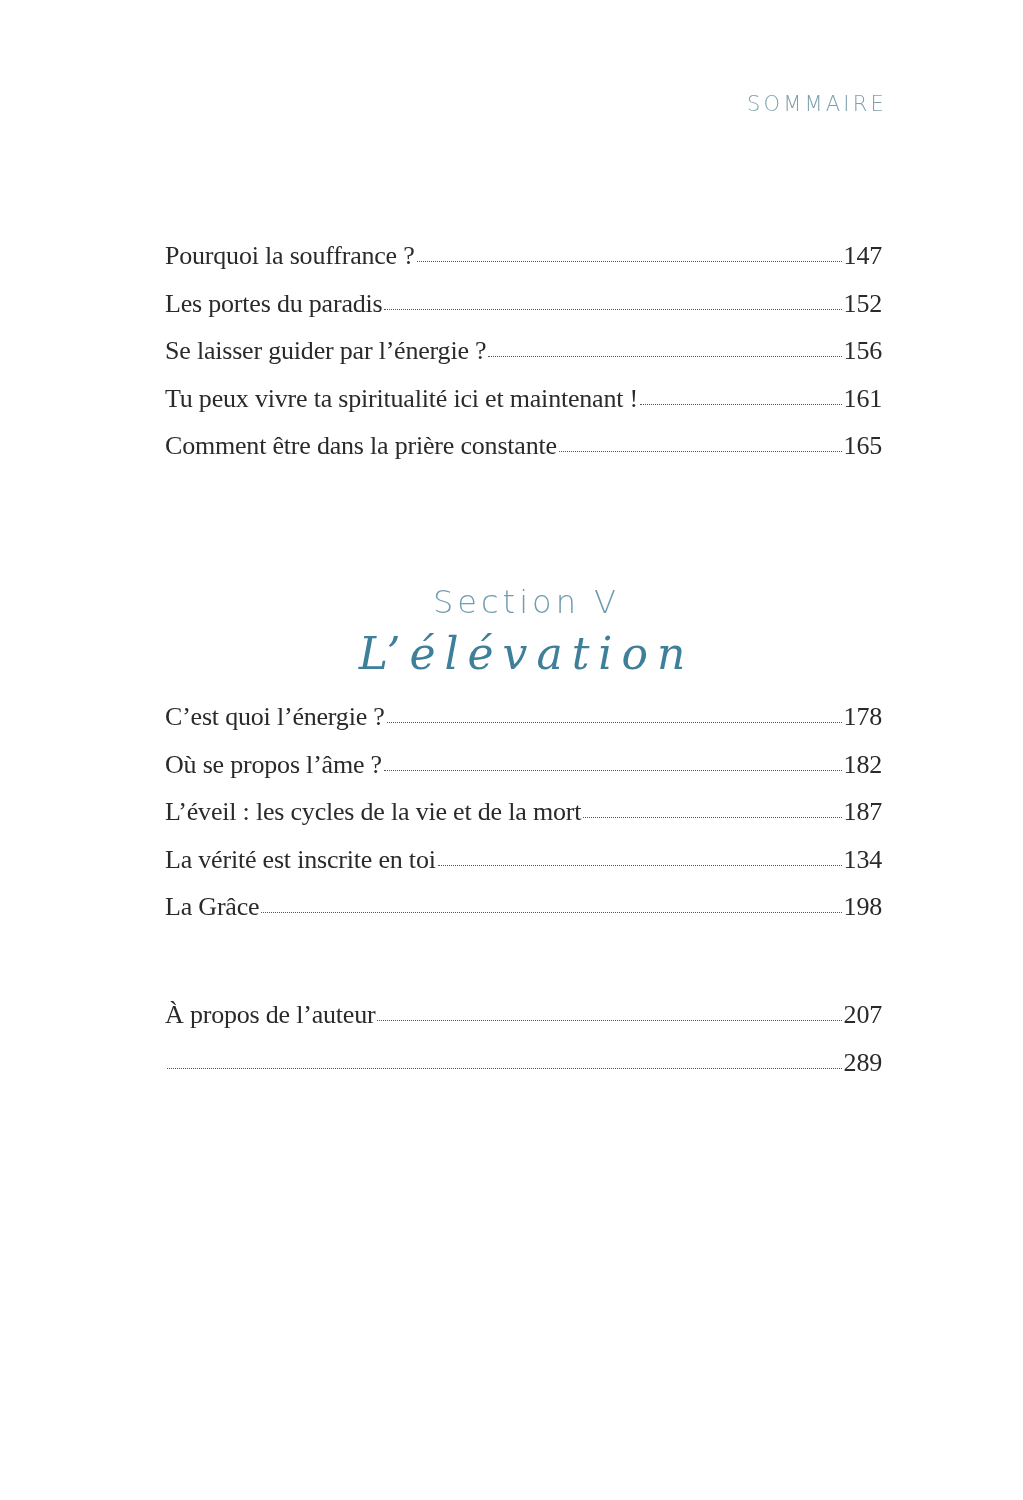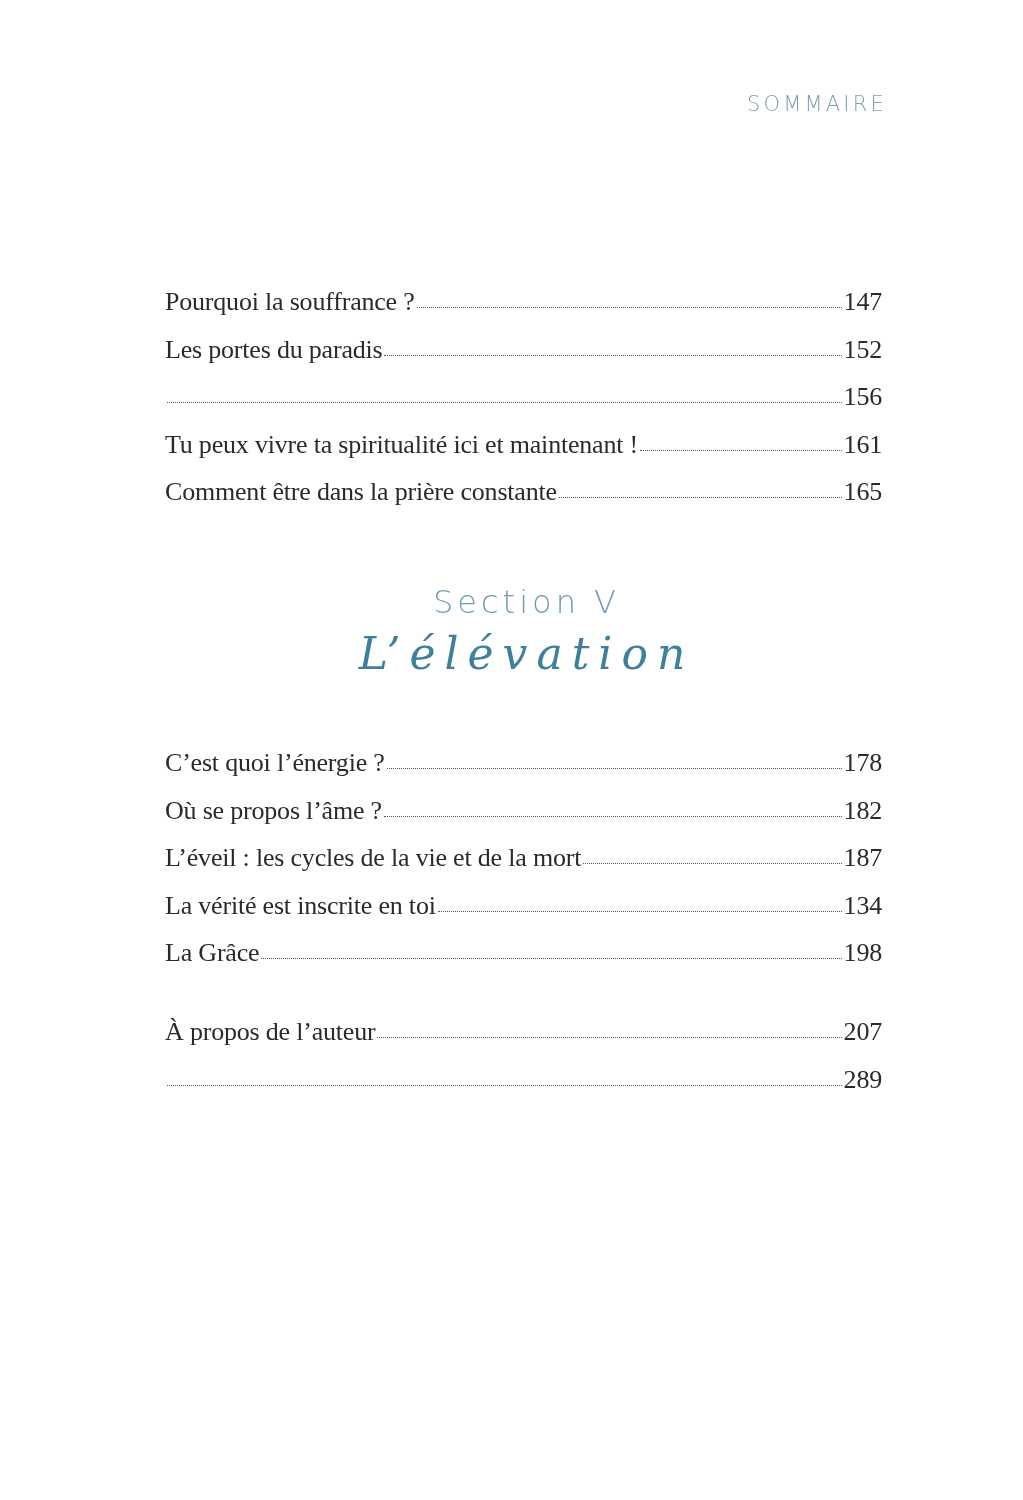--- a/index.html
+++ b/index.html
@@ -3,21 +3,21 @@
 <meta charset="utf-8">
 <style>
   html, body { margin: 0; padding: 0; background: #ffffff; }
   body { width: 1023px; height: 1500px; position: relative; overflow: hidden; }
   .page { position: absolute; left: 0; top: 0; width: 1023px; height: 1500px; background: #ffffff; }
   .running-head {
     position: absolute; right: 136px; top: 92px;
     font-family: "DejaVu Sans", sans-serif; font-weight: 300;
     font-size: 21px; letter-spacing: 3.2px; color: #7fa0ad; margin-left: 24px;
   }
-  .toc { position: absolute; left: 165px; width: 717px; margin-top: 46px; }
+  .toc { position: absolute; left: 165px; width: 717px; }
   .toc-row {
     display: flex; align-items: baseline; height: 47.5px;
     font-family: "Liberation Serif", serif; font-size: 26px; color: #2a2a2a;
     letter-spacing: -0.2px;
   }
   .toc-title { white-space: nowrap; }
   .toc-leader {
     flex: 1; margin: 0 2px; border-bottom: 1px dotted #555; height: 0;
     position: relative; top: -2px;
   }
@@ -44,20 +44,21 @@
       <span class="toc-title">Pourquoi la souffrance ?</span>
       <span class="toc-leader"></span>
       <span class="toc-page">147</span>
     </div>
     <div class="toc-row">
       <span class="toc-title">Les portes du paradis</span>
       <span class="toc-leader"></span>
       <span class="toc-page">152</span>
     </div>
     <div class="toc-row">
+      <span class="toc-title">Se laisser guider par l’énergie ?</span>
       <span class="toc-leader"></span>
       <span class="toc-page">156</span>
     </div>
     <div class="toc-row">
       <span class="toc-title">Tu peux vivre ta spiritualité ici et maintenant !</span>
       <span class="toc-leader"></span>
       <span class="toc-page">161</span>
     </div>
     <div class="toc-row">
       <span class="toc-title">Comment être dans la prière constante</span>
@@ -90,21 +91,21 @@
       <span class="toc-leader"></span>
       <span class="toc-page">134</span>
     </div>
     <div class="toc-row">
       <span class="toc-title">La Grâce</span>
       <span class="toc-leader"></span>
       <span class="toc-page">198</span>
     </div>
   </div>
 
-  <div class="toc" style="top:971px;">
+  <div class="toc" style="top:1000px;">
     <div class="toc-row">
       <span class="toc-title">À propos de l’auteur</span>
       <span class="toc-leader"></span>
       <span class="toc-page">207</span>
     </div>
     <div class="toc-row">
       <span class="toc-leader"></span>
       <span class="toc-page">289</span>
     </div>
   </div>

